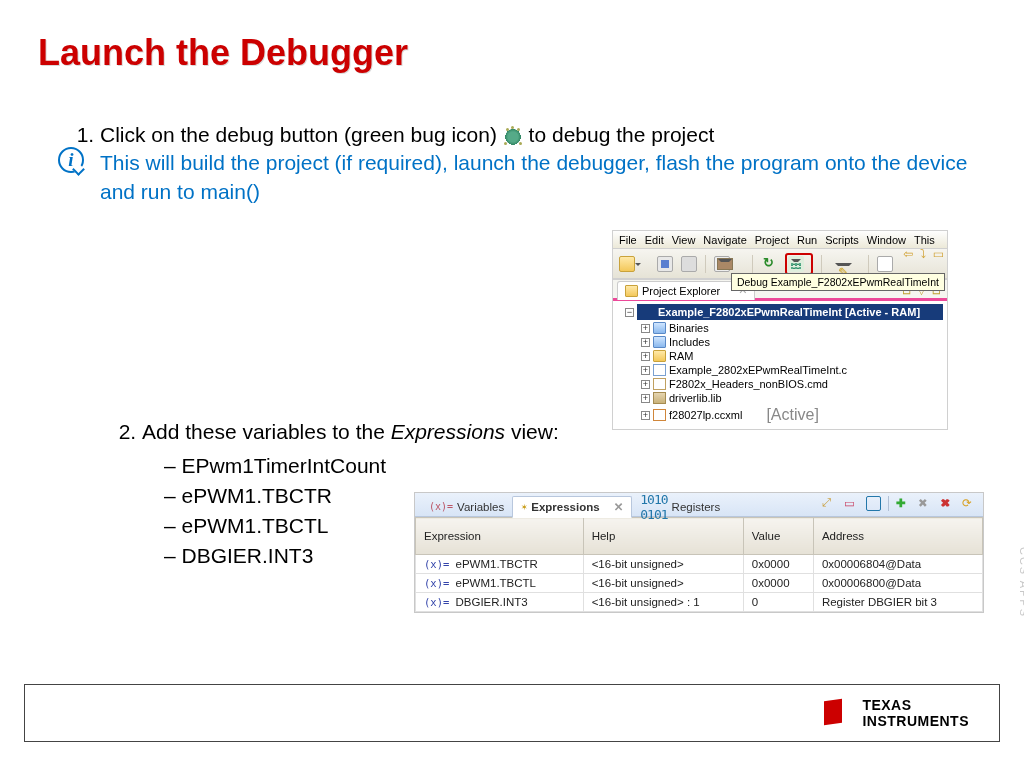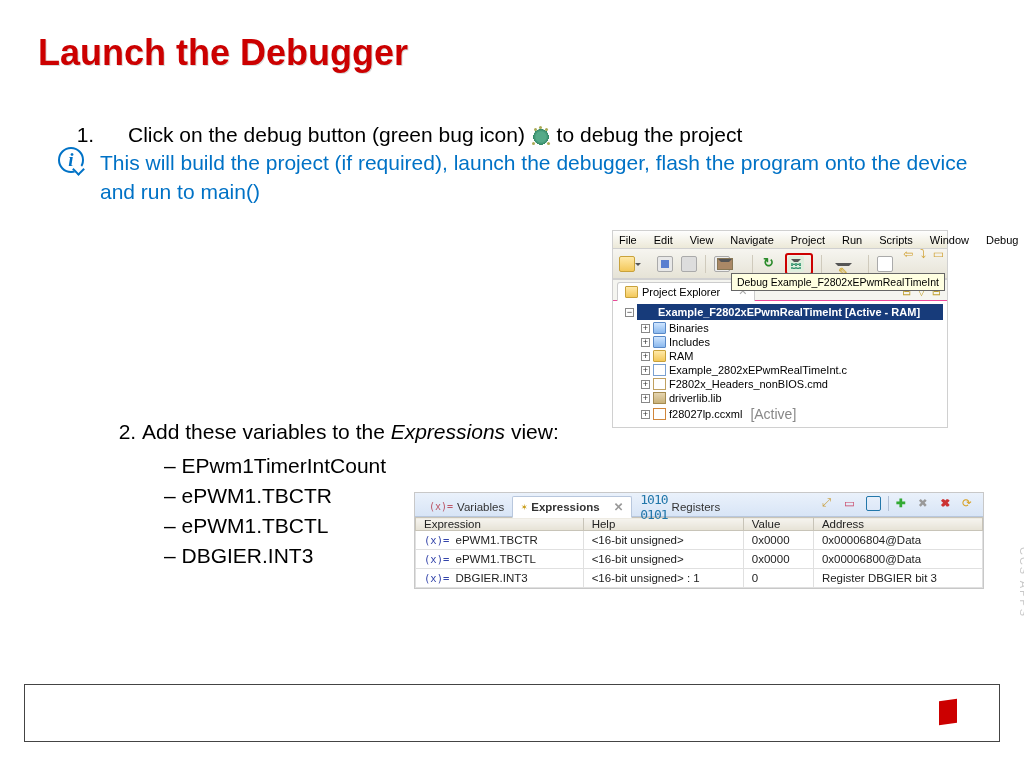--- a/index.html
+++ b/index.html
@@ -17,21 +17,21 @@
     top: 32px;
     left: 38px;
     font-size: 36px;
     font-weight: 700;
     color: #c00;
     text-shadow: 1px 1px 0 rgba(0,0,0,.15);
   }
   .body-area { position: absolute; top: 120px; left: 38px; right: 24px; }
   ol { margin: 0; padding-left: 62px; font-size: 21px; color: #000; }
   ol > li { margin-bottom: 24px; }
-  .step1-line1 { line-height: 1.4; margin-left: 28px; }
+  .step1-line1 { line-height: 1.4; }
   .step1-line2 {
     color: #0072c6;
     position: relative;
     padding-left: 0;
     line-height: 1.35;
     display: block;
   }
   .info-icon {
     position: absolute;
     left: -42px;
@@ -82,21 +82,21 @@
     border: 1px solid #d0d0d0;
     font-size: 11px;
     background: #ece9d8;
     font-family: Tahoma, Arial, sans-serif;
     color: #000;
   }
   .menubar {
     background: linear-gradient(#fefefe,#ece9d8);
     padding: 3px 6px 2px;
     border-bottom: 1px solid #d0d0d0;
-    display: flex; gap: 17px;
+    display: flex; gap: 8px;
   }
   .menubar span { cursor: default; }
   .toolbar {
     background: linear-gradient(#f6f5f0,#e6e3d6);
     padding: 4px 6px 3px;
     border-bottom: 1px solid #d0d0d0;
     display: flex; align-items: center; gap: 8px;
     position: relative;
   }
   .tbi {
@@ -133,21 +133,21 @@
   }
   .min-icons {
     position: absolute; right: 3px; top: -2px;
     display: flex; gap: 8px;
     font-size: 12px; color: #d0a030;
   }
   .pe-tab {
     background: #f5f5f0; padding: 3px 0 0 0;
     display: flex; align-items: center;
     border-top: 1px solid #d0d0d0;
-    border-bottom: 1px solid #ec4899;
+    border-bottom: 3px solid #ec4899;
     height: 22px;
   }
   .pe-tab .tab {
     background:#fff; border:1px solid #ccc; border-bottom:none;
     padding: 2px 7px 3px; border-radius: 3px 3px 0 0;
     display:flex; align-items:center; gap:4px;
     margin-left: 4px;
   }
   .pe-tab .tab .x { color:#aaa; margin-left:14px; }
   .pe-tab .spacer { flex:1; text-align:right; padding-right:6px; color:#c0a030;}
@@ -170,21 +170,21 @@
   }
   .ficon {
     width:13px;height:12px;display:inline-block;flex:0 0 auto;
   }
   .ficon.yfolder{background:linear-gradient(#ffe9a8,#f3c85a);border:1px solid #c9a23a;border-radius:1px;}
   .ficon.bfolder{background:linear-gradient(#cfe5ff,#8ab8ee);border:1px solid #5a89c7;border-radius:1px;}
   .ficon.cfile{background:#fff;border:1px solid #7aa0d0;}
   .ficon.txtfile{background:#fff;border:1px solid #c0a060;}
   .ficon.lib{background:linear-gradient(#e5d5b0,#c9b27a);border:1px solid #a58b50;}
   .ficon.xml{background:#fff;border:1px solid #d0863a;}
-  .active-lbl { color:#888; font-size:14px; margin-left:5px;}
+  .active-lbl { color:#888; font-size:16px; margin-left:21px;}
 
   
   .ccs2 {
     position: absolute; top: 492px; left: 414px;
     width: 570px;
     border:1px solid #c8c8c8;
     font-family: Tahoma, Arial, sans-serif;
     font-size: 11.5px;
     background:#fff;
   }
@@ -210,21 +210,21 @@
   .tool16.plus::after{content:"✚";color:#3a3;font-weight:700;}
   .tool16.xgrey::after{content:"✖";color:#999;}
   .tool16.xred::after{content:"✖";color:#c33;text-shadow:1px 0 #c33;}
   .tool16.ref::after{content:"⟳";color:#d8a020;}
   table.expr {
     width:100%; border-collapse:collapse;
   }
   table.expr th {
     background: linear-gradient(#f6f4ef,#e6e2d6);
     border:1px solid #c8c4b8;
-    text-align:left; font-weight:400; padding:0 8px;
+    text-align:left; font-weight:400; padding:12px 8px;
     color:#222;
   }
   table.expr td {
     border:1px solid #e0e0e0; padding:3px 8px; color:#222;
     white-space:nowrap;
   }
   .rowvar { color:#34a; font-family:monospace; font-size:10.5px; margin-right:3px;}
   .addrow { color:#777; font-style:italic;}
   .plus-sm { color:#3a3; font-weight:700; font-style:normal; margin-right:4px;}
 
@@ -284,21 +284,21 @@
 <div class="ccs1">
   <div class="menubar">
     <span>File</span>
     <span>Edit</span>
     <span>View</span>
     <span>Navigate</span>
     <span>Project</span>
     <span>Run</span>
     <span>Scripts</span>
     <span>Window</span>
-    <span>Debug</span>
+    <span>This</span>
   </div>
   <div class="toolbar">
     <span class="tbi folder dropdown"></span>
     <span style="width:6px"></span>
     <span class="tbi save"></span>
     <span class="tbi print"></span>
     <span class="sep"></span>
     <span class="tbi hammer dropdown"></span>
     <span style="width:6px"></span>
     <span class="sep"></span>
@@ -425,16 +425,20 @@
         </tr>
       </tbody>
   </table>
 </div>
 
 <div class="footer">
   <div class="ti-logo">
     <div class="ti-mark">
       <div class="chip"></div>
     </div>
+    <div class="ti-text">
+      <div class="l1">TEXAS</div>
+      <div class="l2">INSTRUMENTS</div>
+    </div>
   </div>
 </div>
 
 <div class="watermark">CCS APPS</div>
 
 </body></html>

